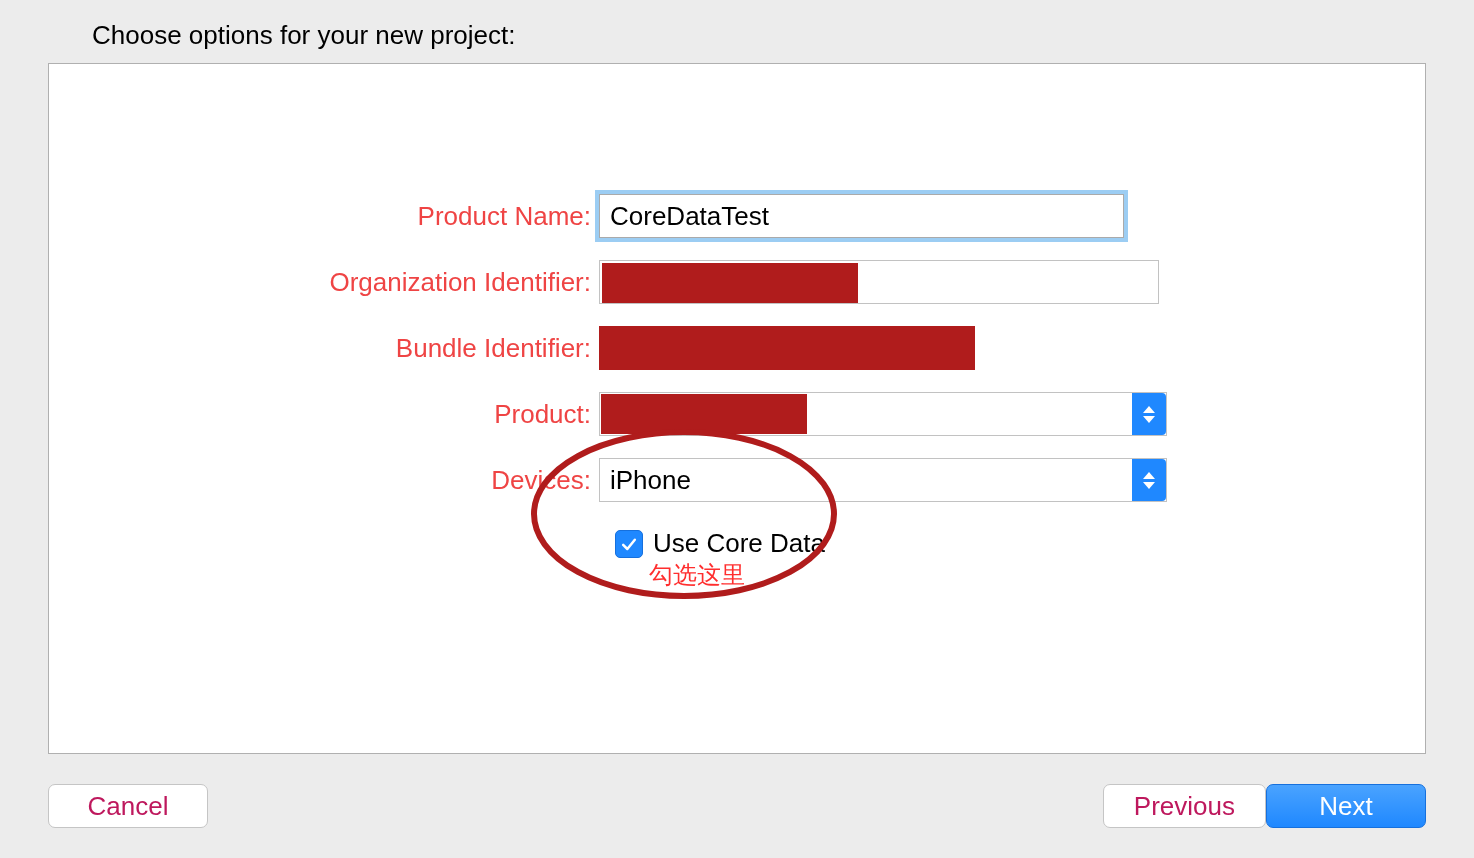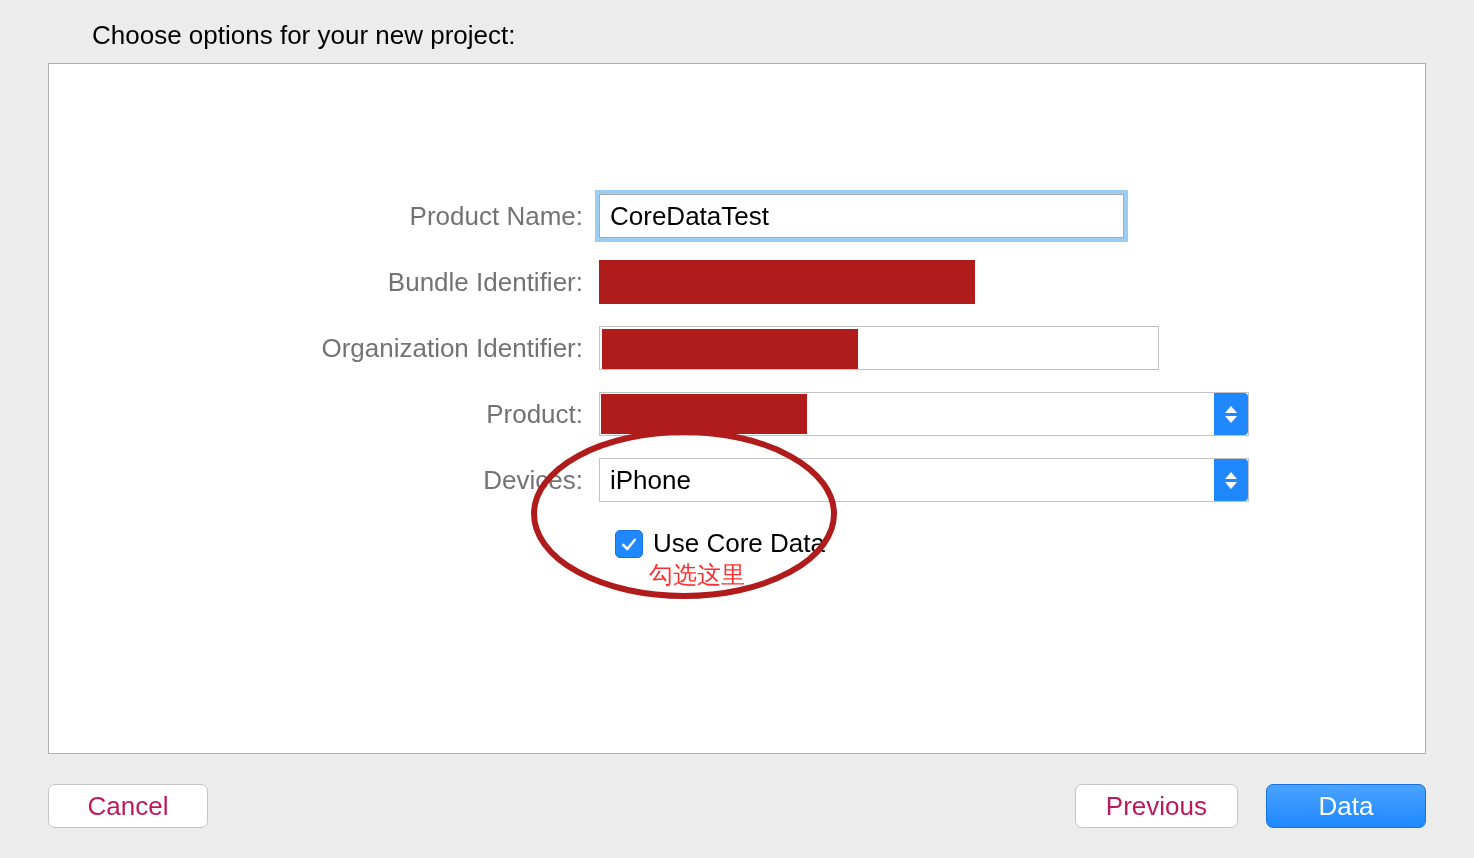--- a/index.html
+++ b/index.html
@@ -39,22 +39,22 @@
     }
     .form-row {
       display: flex;
       align-items: center;
       margin-bottom: 22px;
     }
     .form-label {
       width: 510px;
       text-align: right;
       font-size: 26px;
-      color: #737373;
-      padding-right: 16px;
+      color: #ef4444;
+      padding-right: 8px;
       font-weight: 400;
     }
     .input-field {
       width: 525px;
       height: 44px;
       border: 1px solid #c2c2c2;
       background: #fff;
       font-size: 26px;
       padding: 4px 10px;
       color: #000;
@@ -83,21 +83,21 @@
       width: 560px;
       height: 44px;
       position: relative;
       background: transparent;
     }
     .bundle-bar {
       background: #b01c1c;
       height: 44px;
     }
     .select-field {
-      width: 650px;
+      width: 568px;
       height: 44px;
       border: 1px solid #c2c2c2;
       background: #fff;
       font-size: 26px;
       padding: 4px 10px;
       position: relative;
       display: flex;
       align-items: center;
     }
     .select-arrows {
@@ -164,21 +164,20 @@
       pointer-events: none;
     }
     .button-bar {
       display: flex;
       justify-content: space-between;
       margin-top: 30px;
       align-items: center;
     }
     .button-group-right {
       display: flex;
-      gap: 28px;
     }
     .btn {
       min-width: 160px;
       height: 44px;
       background: #fff;
       border: 1px solid #c5c5c5;
       border-radius: 7px;
       font-size: 26px;
       color: #be185d;
       padding: 0 30px;
@@ -208,30 +207,30 @@
 
   <div class="content-box">
 
     <div class="form-row">
       <div class="form-label">Product Name:</div>
       <input type="text" class="input-field focused" value="CoreDataTest" style="">
     </div>
 
 
     <div class="form-row">
+      <div class="form-label">Organization Identifier:</div>
+      <div class="redacted-wrapper">
+        <div class="redacted-bar" style="width:256px;"></div>
+      </div>
+    </div>
+
+    <div class="form-row">
       <div class="form-label">Bundle Identifier:</div>
       <div class="bundle-bar-wrap">
         <div class="bundle-bar" style="width:376px;"></div>
-      </div>
-    </div>
-
-    <div class="form-row">
-      <div class="form-label">Organization Identifier:</div>
-      <div class="redacted-wrapper">
-        <div class="redacted-bar" style="width:256px;"></div>
       </div>
     </div>
 
     <div class="form-row">
       <div class="form-label">Product:</div>
       <div class="select-field">
         <div class="language-redact" style="width:206px;"></div>
         <div class="select-arrows">
           <div class="arrow-up"></div>
           <div class="arrow-down"></div>
@@ -264,16 +263,16 @@
     <svg class="annotation-ellipse" style="left:475px; top:355px;" width="320" height="190">
       <ellipse cx="160" cy="95" rx="150" ry="82" stroke="#b01c1c" stroke-width="6" fill="none"></ellipse>
     </svg>
 
   </div>
 
   <div class="button-bar">
     <button class="btn">Cancel</button>
     <div class="button-group-right">
       <button class="btn">Previous</button>
-      <button class="btn btn-primary">Data</button>
+      <button class="btn btn-primary">Next</button>
     </div>
   </div>
 </div>
 
 </body></html>

